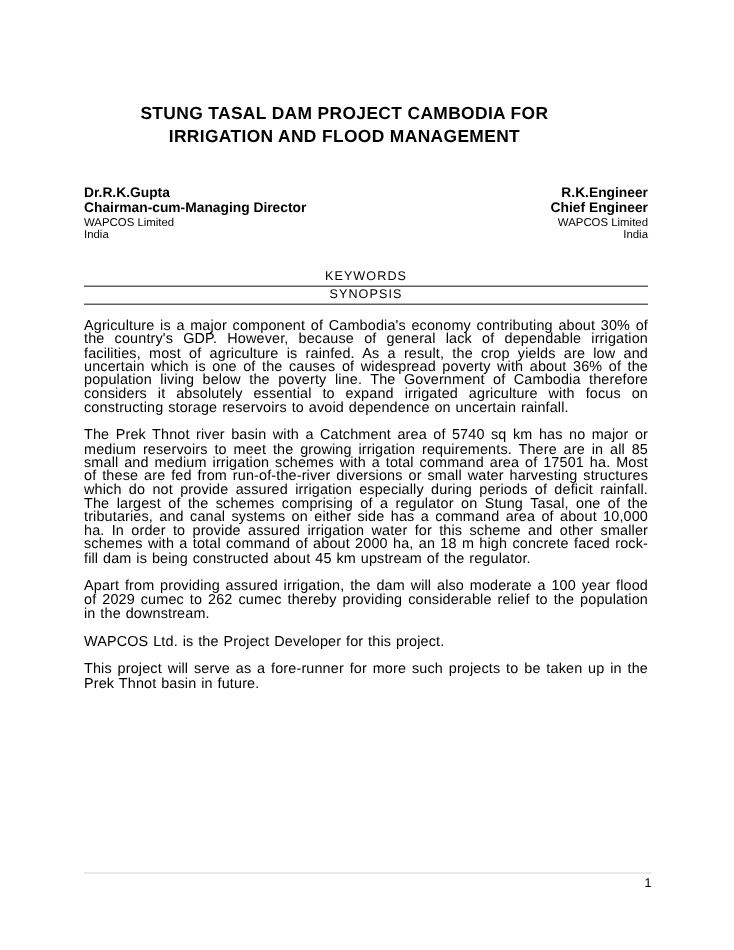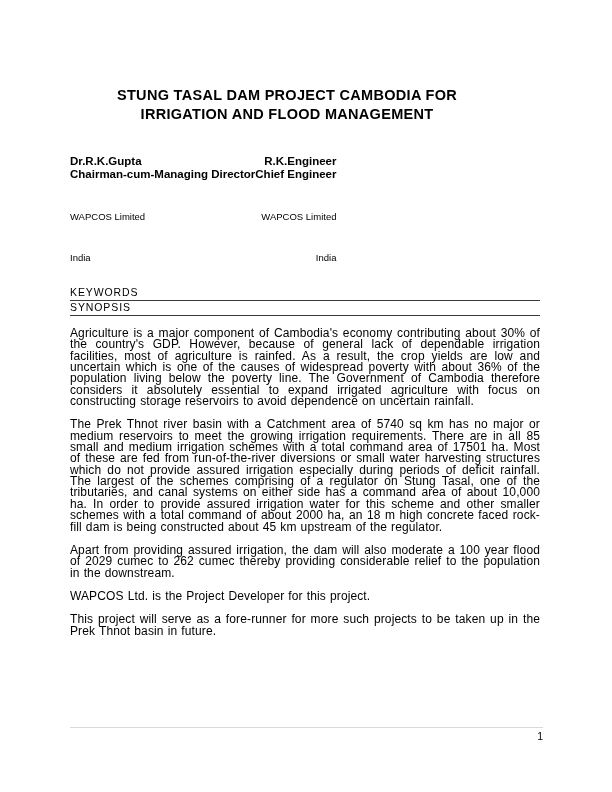--- a/index.html
+++ b/index.html
@@ -25,40 +25,41 @@
   .title {
     margin: 86px 36px 0 0;
     text-align: center;
     font-size: 14.5px;
     font-weight: bold;
     line-height: 18.5px;
     letter-spacing: 0.3px;
   }
   .authors {
     display: flex;
+    justify-content: space-between;
     margin-top: 32px;
   }
   .author.right { text-align: right; }
   .author-name, .author-role {
     font-size: 11.5px;
     font-weight: bold;
     line-height: 13px;
   }
   .author-org, .author-country {
     font-size: 9.5px;
     line-height: 10px;
-    margin-top: 31px;
   }
   .section-keywords { margin-top: 23px; }
   .section-synopsis { }
   .section-heading {
     font-size: 10.5px;
     letter-spacing: 0.9px;
     padding-bottom: 2px;
     border-bottom: 1.5px solid #3a3a3a;
+    text-align: center;
   }
   .keywords-text {
     margin-top: 3px;
     font-size: 10.4px;
     line-height: 11.4px;
     letter-spacing: 0.15px;
   }
   .synopsis-body p {
     margin: 12px 0 0 0;
     font-size: 12px;

